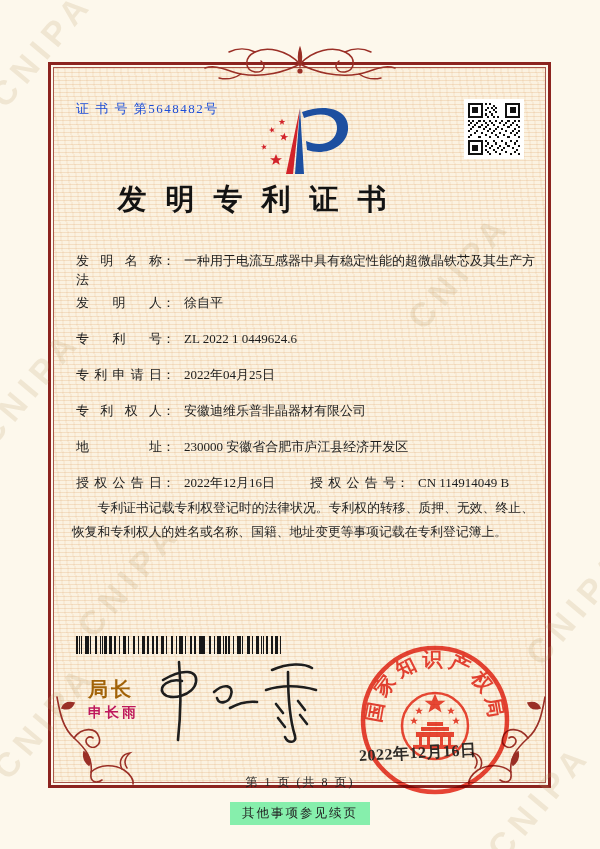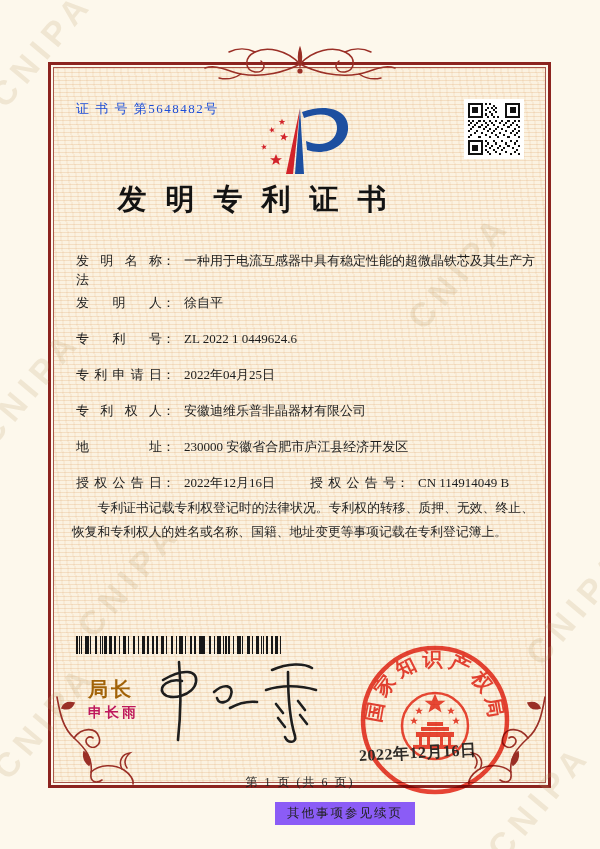--- a/index.html
+++ b/index.html
@@ -35,22 +35,22 @@
            color:#242424;}
   .barcode{left:76px;top:636px;width:208px;height:18px;
     background-image:
       repeating-linear-gradient(90deg,#171717 0 2px,rgba(0,0,0,0) 2px 5px,#171717 5px 6px,rgba(0,0,0,0) 6px 9px,#171717 9px 12px,rgba(0,0,0,0) 12px 14px,#171717 14px 15px,rgba(0,0,0,0) 15px 19px),
       repeating-linear-gradient(90deg,rgba(0,0,0,0) 0 3px,#171717 3px 4px,rgba(0,0,0,0) 4px 11px,#171717 11px 13px,rgba(0,0,0,0) 13px 23px);}
   .signer-title{left:88px;top:676px;font-size:20px;font-weight:bold;letter-spacing:3px;color:#a16207;}
   .signer-name{left:88px;top:704px;font-size:14px;font-weight:bold;letter-spacing:3px;color:#be185d;}
   .signature{left:138px;top:650px;z-index:5;}
   .seal{left:356px;top:638px;z-index:4;mix-blend-mode:multiply;opacity:.95;}
   .pageinfo{left:0;top:774px;width:600px;text-align:center;font-size:12px;letter-spacing:2px;color:#222;}
-  .note{left:50%;top:802px;transform:translateX(-50%);background:#8b5cf6;
-        padding:3px 12px;font-size:12.5px;letter-spacing:2px;color:#222;z-index:5;margin-left:45px;}
+  .note{left:50%;top:802px;transform:translateX(-50%);background:#86efac;
+        padding:3px 12px;font-size:12.5px;letter-spacing:2px;color:#222;z-index:5;}
 </style>
 </head>
 <body>
 
 <div class="page">
 
   <div class="wm" style="left:-28px;top:30px">CNIPA</div>
   <div class="wm" style="left:390px;top:252px">CNIPA</div>
   <div class="wm" style="left:-40px;top:368px">CNIPA</div>
   <div class="wm" style="left:60px;top:560px">CNIPA</div>
@@ -215,16 +215,16 @@
       <rect x="60" y="94" width="38" height="5"></rect>
       <rect x="63" y="99" width="3" height="8"></rect>
         <rect x="71" y="99" width="3" height="8"></rect>
       <rect x="84" y="99" width="3" height="8"></rect>
         <rect x="92" y="99" width="3" height="8"></rect>
       <rect x="57" y="107" width="44" height="4"></rect>
     </g>
     <text x="3" y="119" font-size="16" font-weight="bold" fill="#222222" letter-spacing="0.5" transform="rotate(-3 79 114)">2022年12月16日</text>
   </svg>
 
-  <div class="z pageinfo">第 1 页 (共 6 页)</div>
+  <div class="z pageinfo">第 1 页 (共 8 页)</div>
   <div class="z note">其他事项参见续页</div>
 
 </div>
 
 </body></html>

